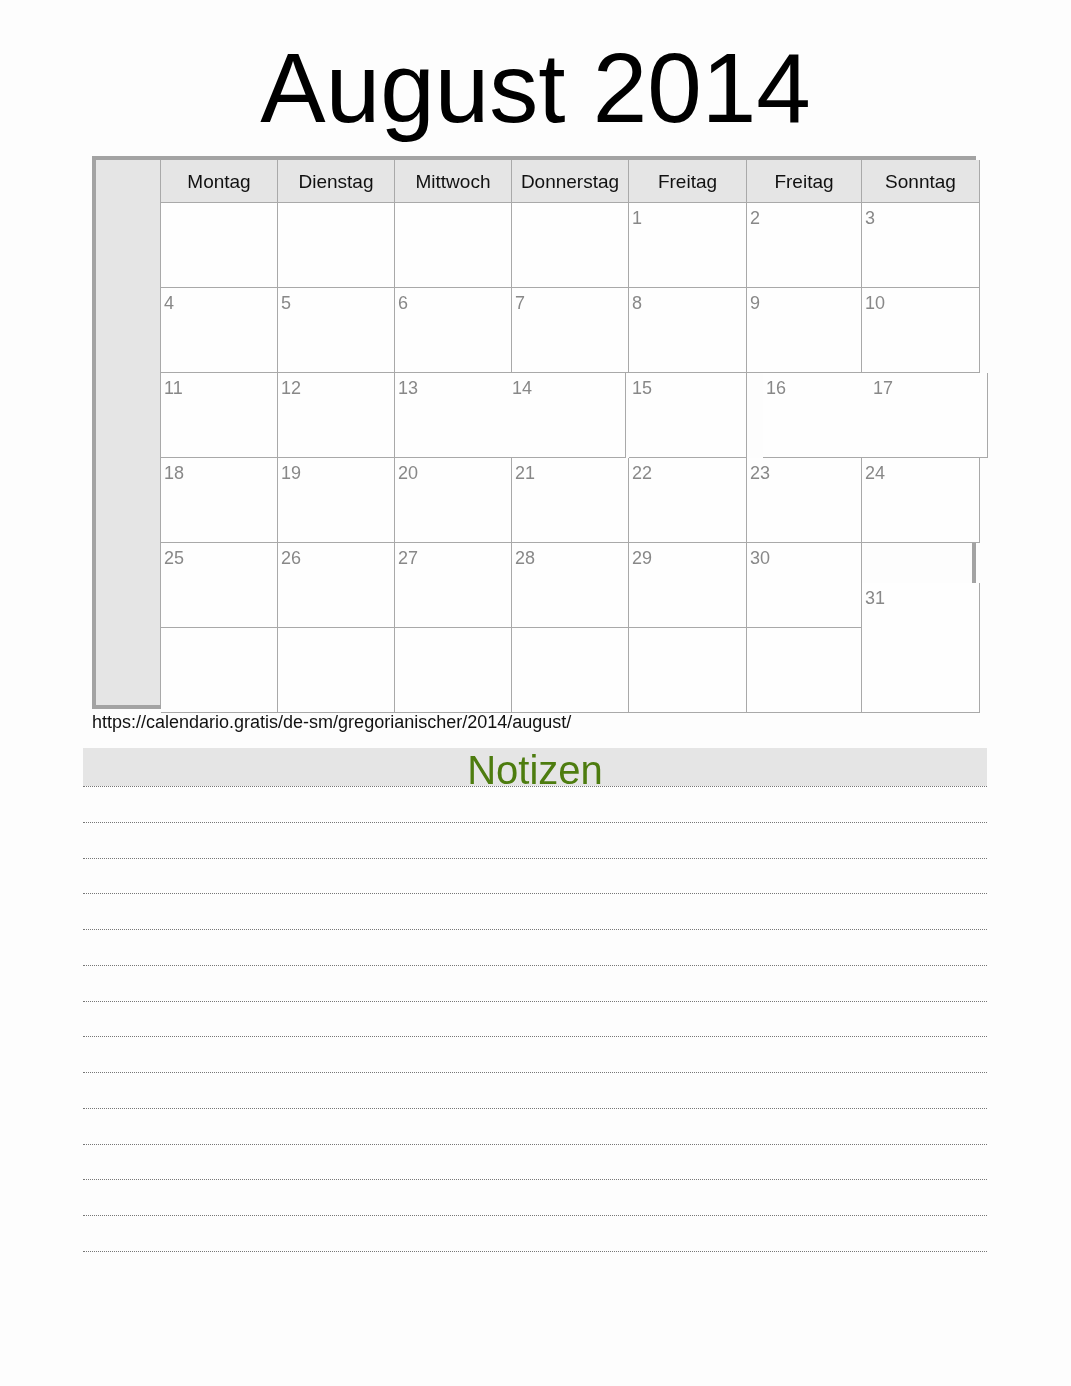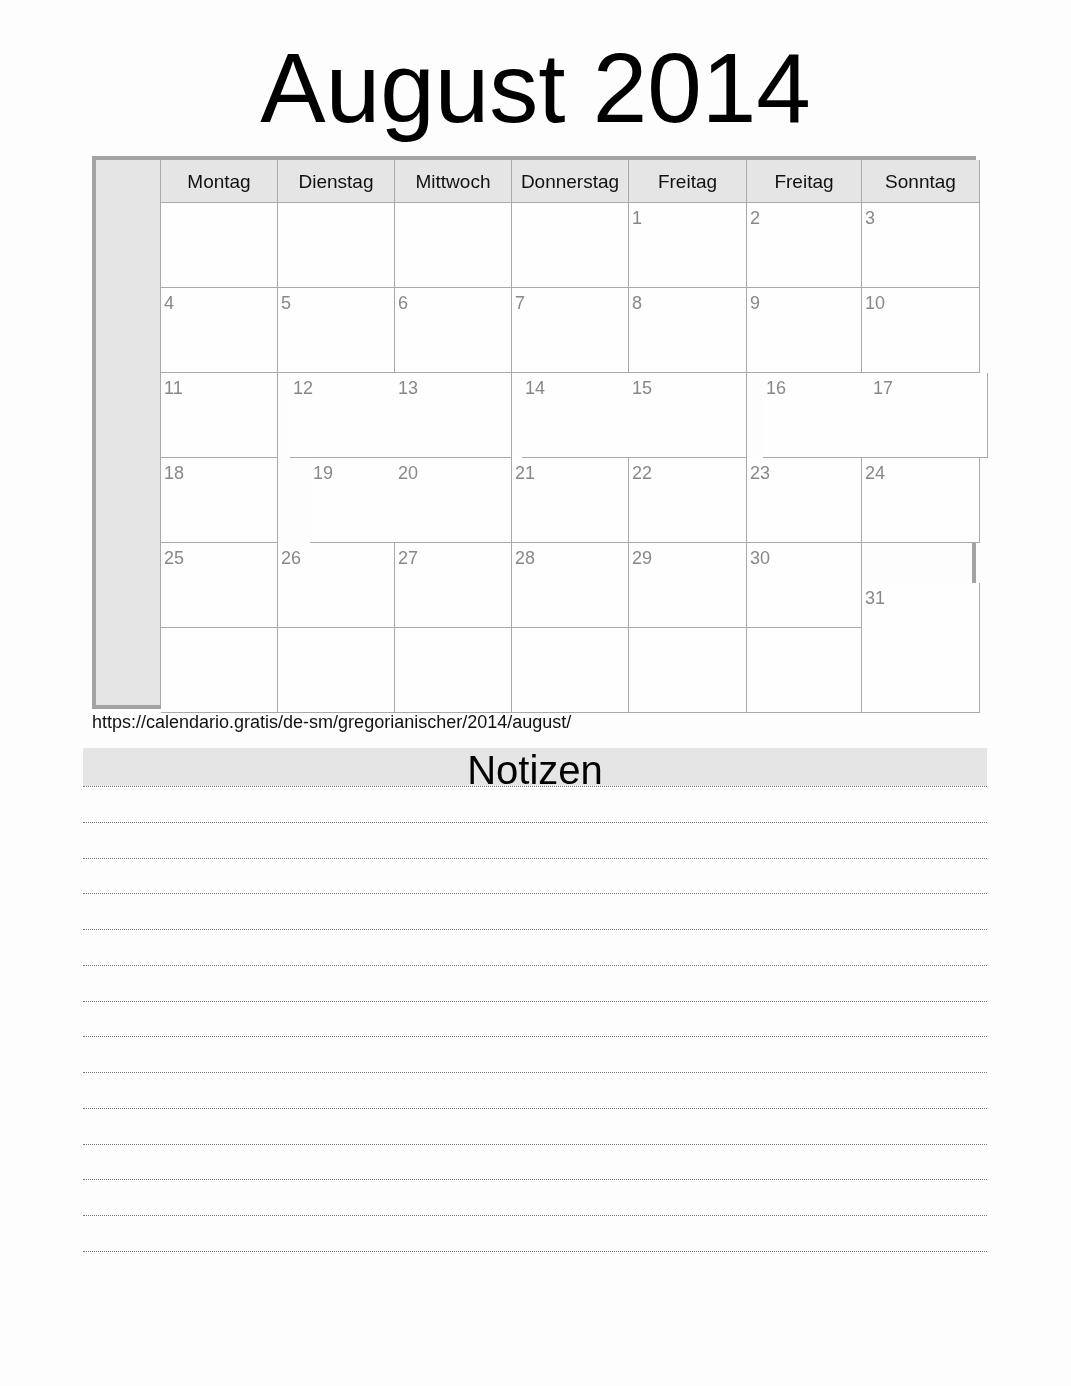--- a/index.html
+++ b/index.html
@@ -7,21 +7,21 @@
          font-family:"Liberation Sans", sans-serif; color:#000; }
   .title { position:absolute; left:0; width:1071px; top:30px; text-align:center; font-size:98px; line-height:116px; letter-spacing:0px; }
   .cal { position:absolute; left:92px; top:156px; width:884px; height:553px; border:4px solid #a3a3a3; box-sizing:border-box; }
   .side { position:absolute; left:0; top:0; width:65px; height:100%; background:#e5e5e5; border-right:1px solid #a9a9a9; box-sizing:border-box; }
   .hdr { position:absolute; top:0; height:43px; background:#e5e5e5; border-right:1px solid #a9a9a9; border-bottom:1px solid #a9a9a9; box-sizing:border-box;
          font-size:19px; line-height:43px; text-align:center; color:#111; }
   .cell { position:absolute; height:85px; border-right:1px solid #a9a9a9; border-bottom:1px solid #a9a9a9; box-sizing:border-box; background:#fefefe; }
   .cell .num { position:absolute; left:3px; top:5px; font-size:18px; color:#888; }
   .url { position:absolute; left:92px; top:712px; font-size:18px; color:#111; }
   .notes-band { position:absolute; left:83px; top:748px; width:904px; height:38px; background:#e5e5e5; }
-  .notes-title { position:absolute; left:0; width:100%; top:0; text-align:center; font-size:40px; line-height:44px; color:#000000; }
+  .notes-title { position:absolute; left:0; width:100%; top:0; text-align:center; font-size:40px; line-height:44px; color:#4d7c0f; }
   .line { position:absolute; left:83px; width:904px; height:0; border-top:1px dotted #777; }
 </style>
 </head>
 <body>
 
 <div class="title">August 2014</div>
 
 <div class="cal" id="cal">
   <div class="side"></div>
 <div class="hdr" style="left: 65px; width: 117px;">Montag</div>
@@ -69,42 +69,42 @@
     </div>
     <div class="cell" style="left: 651px; width: 115px; top: 128px;">
       <span class="num">9</span>
     </div>
     <div class="cell" style="left: 766px; width: 118px; top: 128px;">
       <span class="num">10</span>
     </div>
     <div class="cell" style="left: 65px; width: 117px; top: 213px;">
       <span class="num">11</span>
     </div>
-    <div class="cell" style="left: 182px; width: 117px; top: 213px; margin-left: 12px;">
+    <div class="cell" style="left: 182px; width: 117px; top: 213px;">
       <span class="num">12</span>
     </div>
     <div class="cell" style="left: 299px; width: 117px; top: 213px;">
       <span class="num">13</span>
     </div>
-    <div class="cell" style="left: 426px; width: 117px; top: 213px;">
+    <div class="cell" style="left: 413px; width: 117px; top: 213px;">
       <span class="num">14</span>
     </div>
     <div class="cell" style="left: 533px; width: 118px; top: 213px;">
       <span class="num">15</span>
     </div>
     <div class="cell" style="left: 651px; width: 115px; top: 213px; margin-left: 16px;">
       <span class="num">16</span>
     </div>
     <div class="cell" style="left: 766px; width: 118px; top: 213px; margin-left: 8px;">
       <span class="num">17</span>
     </div>
     <div class="cell" style="left: 65px; width: 117px; top: 298px;">
       <span class="num">18</span>
     </div>
-    <div class="cell" style="left: 182px; width: 117px; top: 298px; margin-left: 32px;">
+    <div class="cell" style="left: 182px; width: 117px; top: 298px;">
       <span class="num">19</span>
     </div>
     <div class="cell" style="left: 299px; width: 117px; top: 298px;">
       <span class="num">20</span>
     </div>
     <div class="cell" style="left: 416px; width: 117px; top: 298px;">
       <span class="num">21</span>
     </div>
     <div class="cell" style="left: 533px; width: 118px; top: 298px;">
       <span class="num">22</span>

